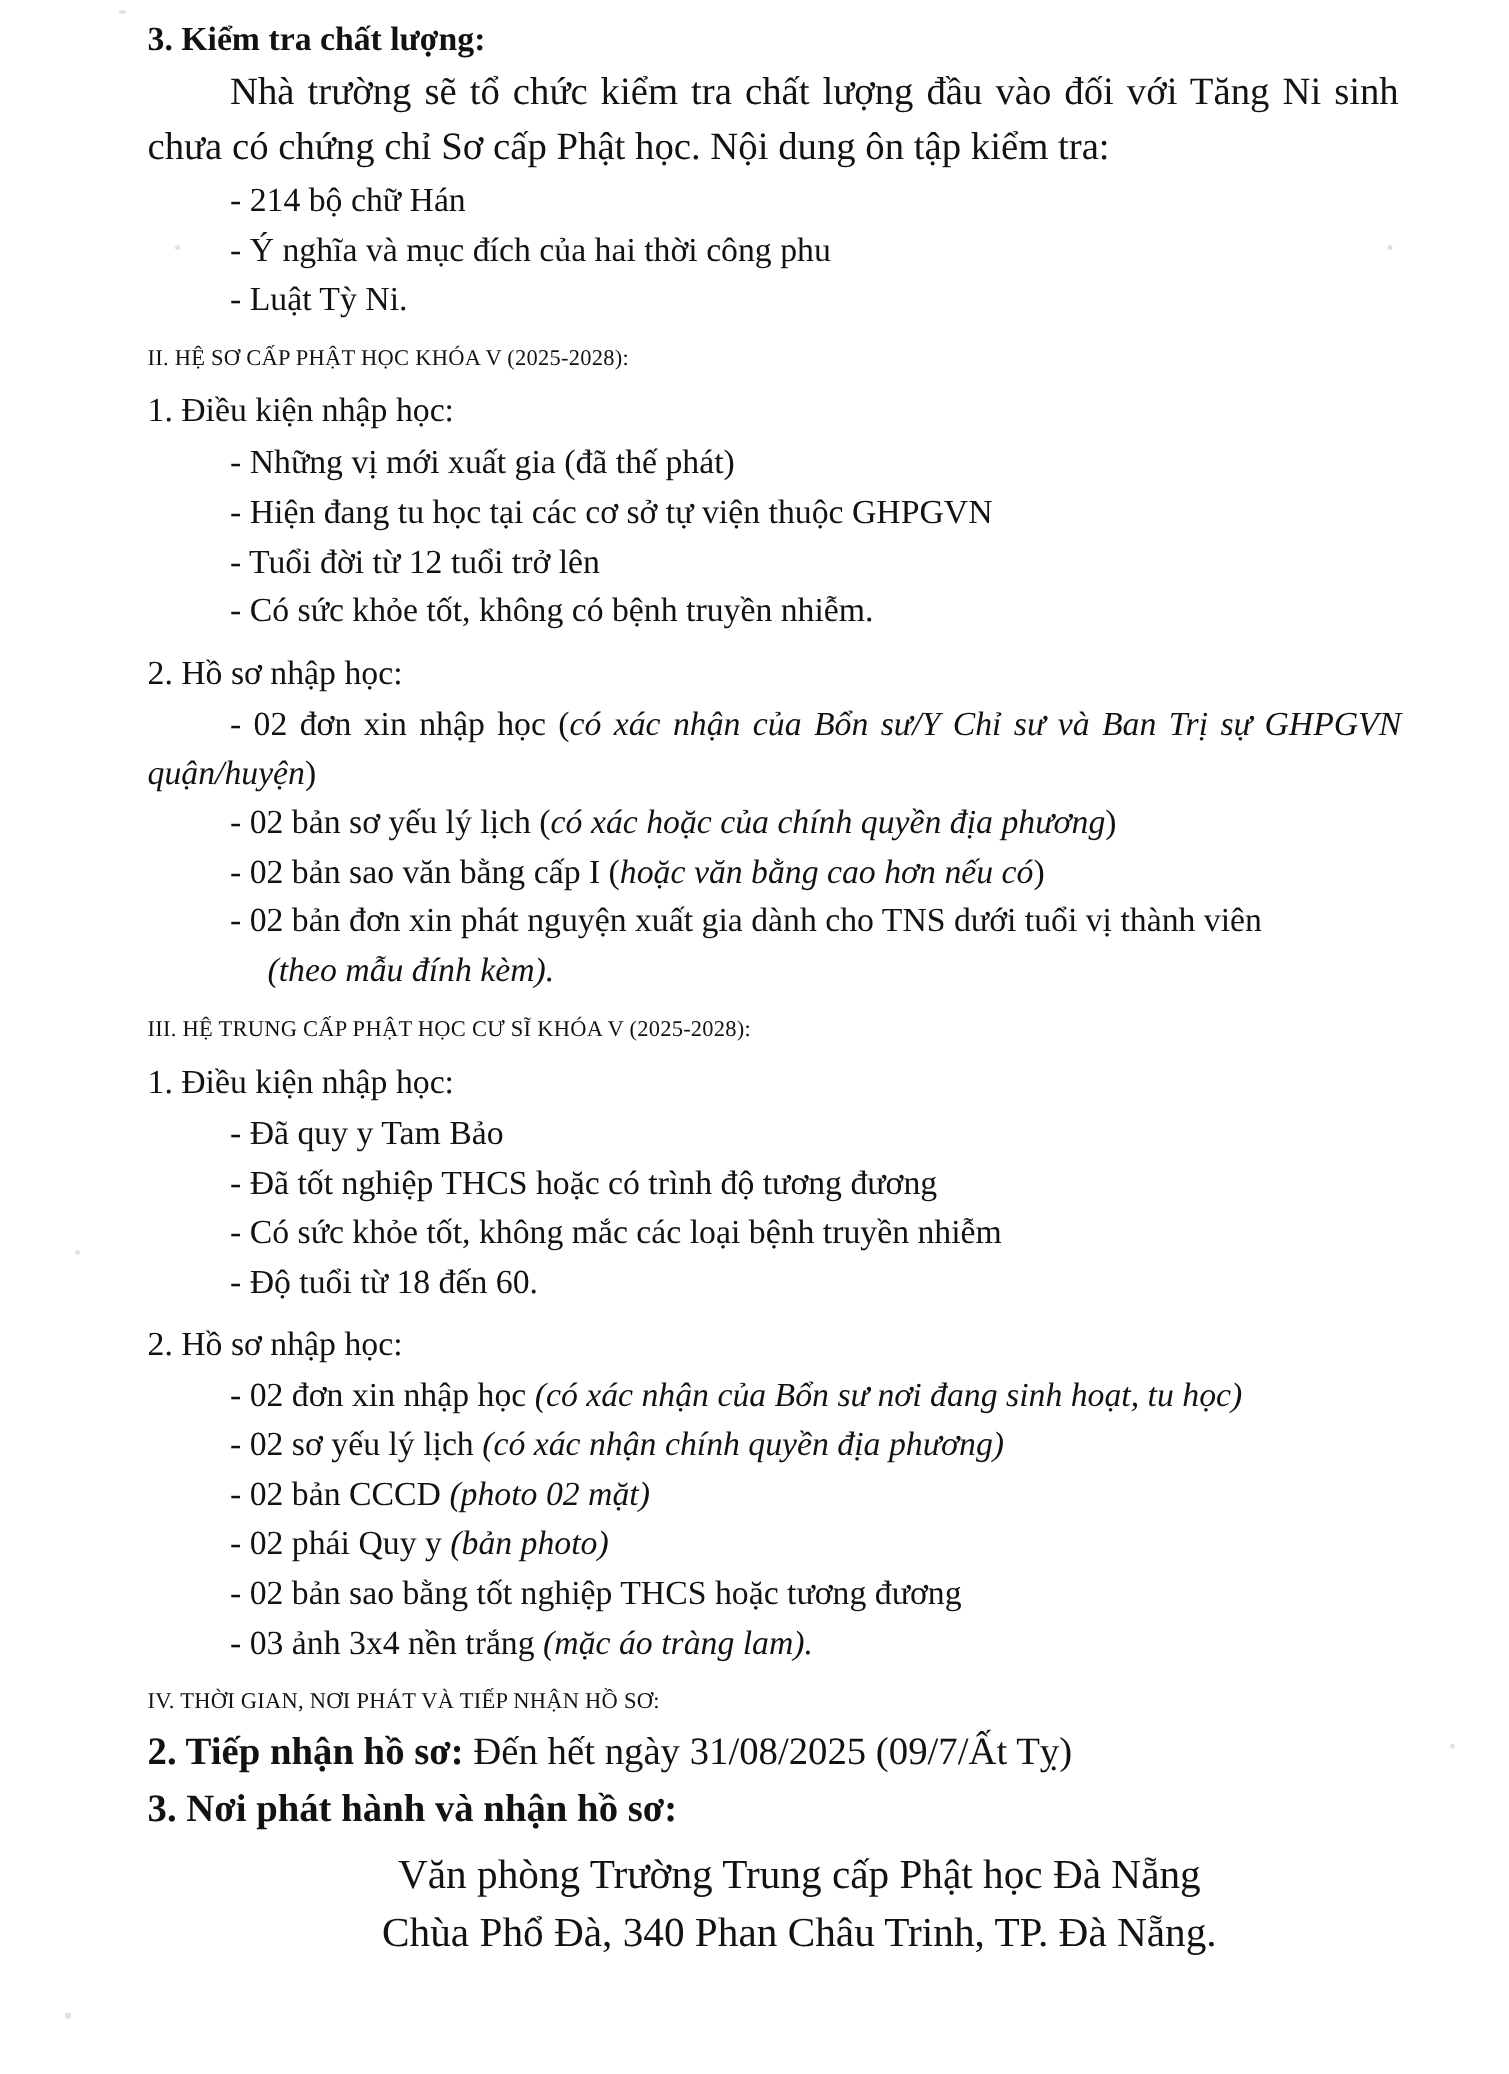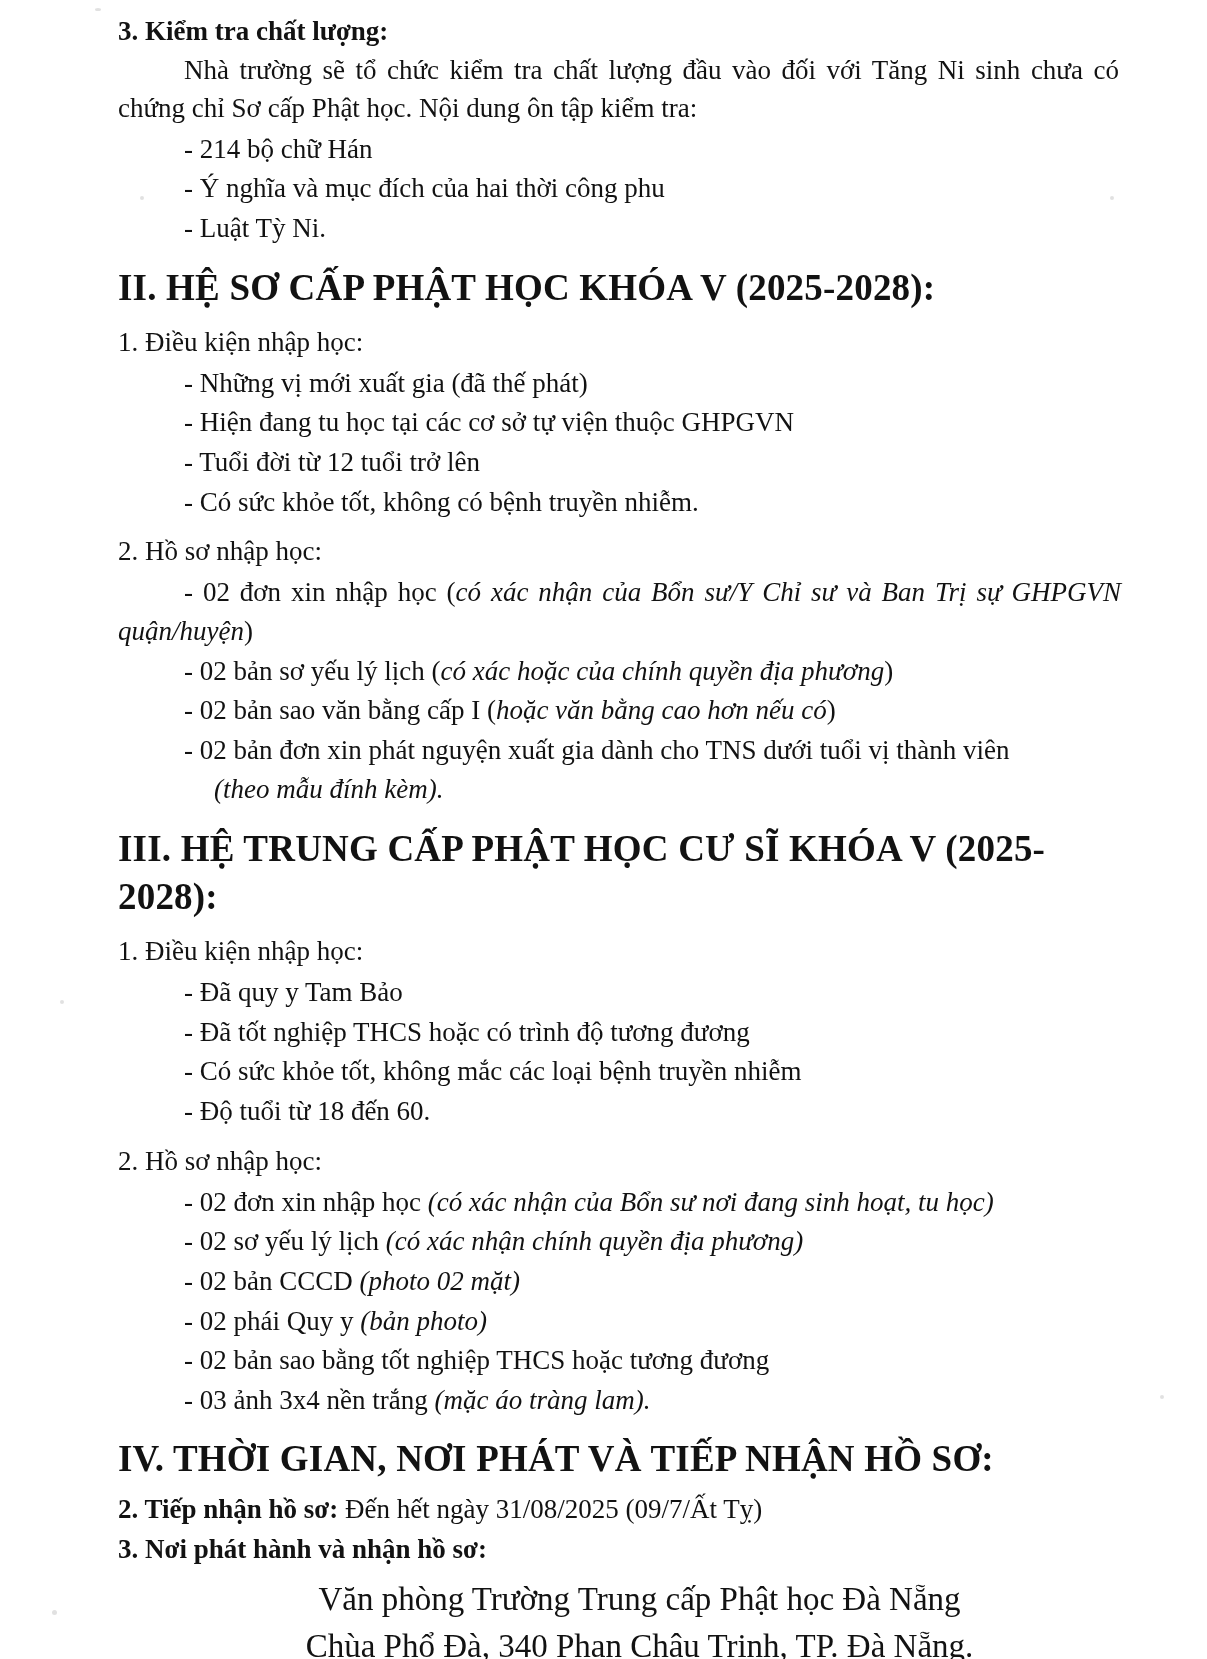--- a/index.html
+++ b/index.html
@@ -30,34 +30,34 @@
     opacity: .55;
   }
 
   .h-bold {
     font-weight: bold;
     font-size: 27px;
     line-height: 1.30;
     margin: 0 0 2px 0;
   }
   .h-sec {
-    font-weight: bold;
-    font-size: 37px;
+    font-weight: normal;
+    font-size: 18px;
     line-height: 1.30;
     letter-spacing: .2px;
     margin: 16px 0 6px 0;
   }
   .h-sub {
     font-weight: normal;
     font-size: 27px;
     line-height: 1.30;
     margin: 13px 0 4px 0;
   }
   .para {
-    font-size: 27px;
+    font-size: 31px;
     line-height: 1.42;
     margin: 0 2px 2px 0;
     text-align: justify;
   }
   .para.indent { text-indent: 66px; }
 
   .item {
     font-size: 27px;
     line-height: 1.43;
     margin: 0 0 1px 0;

